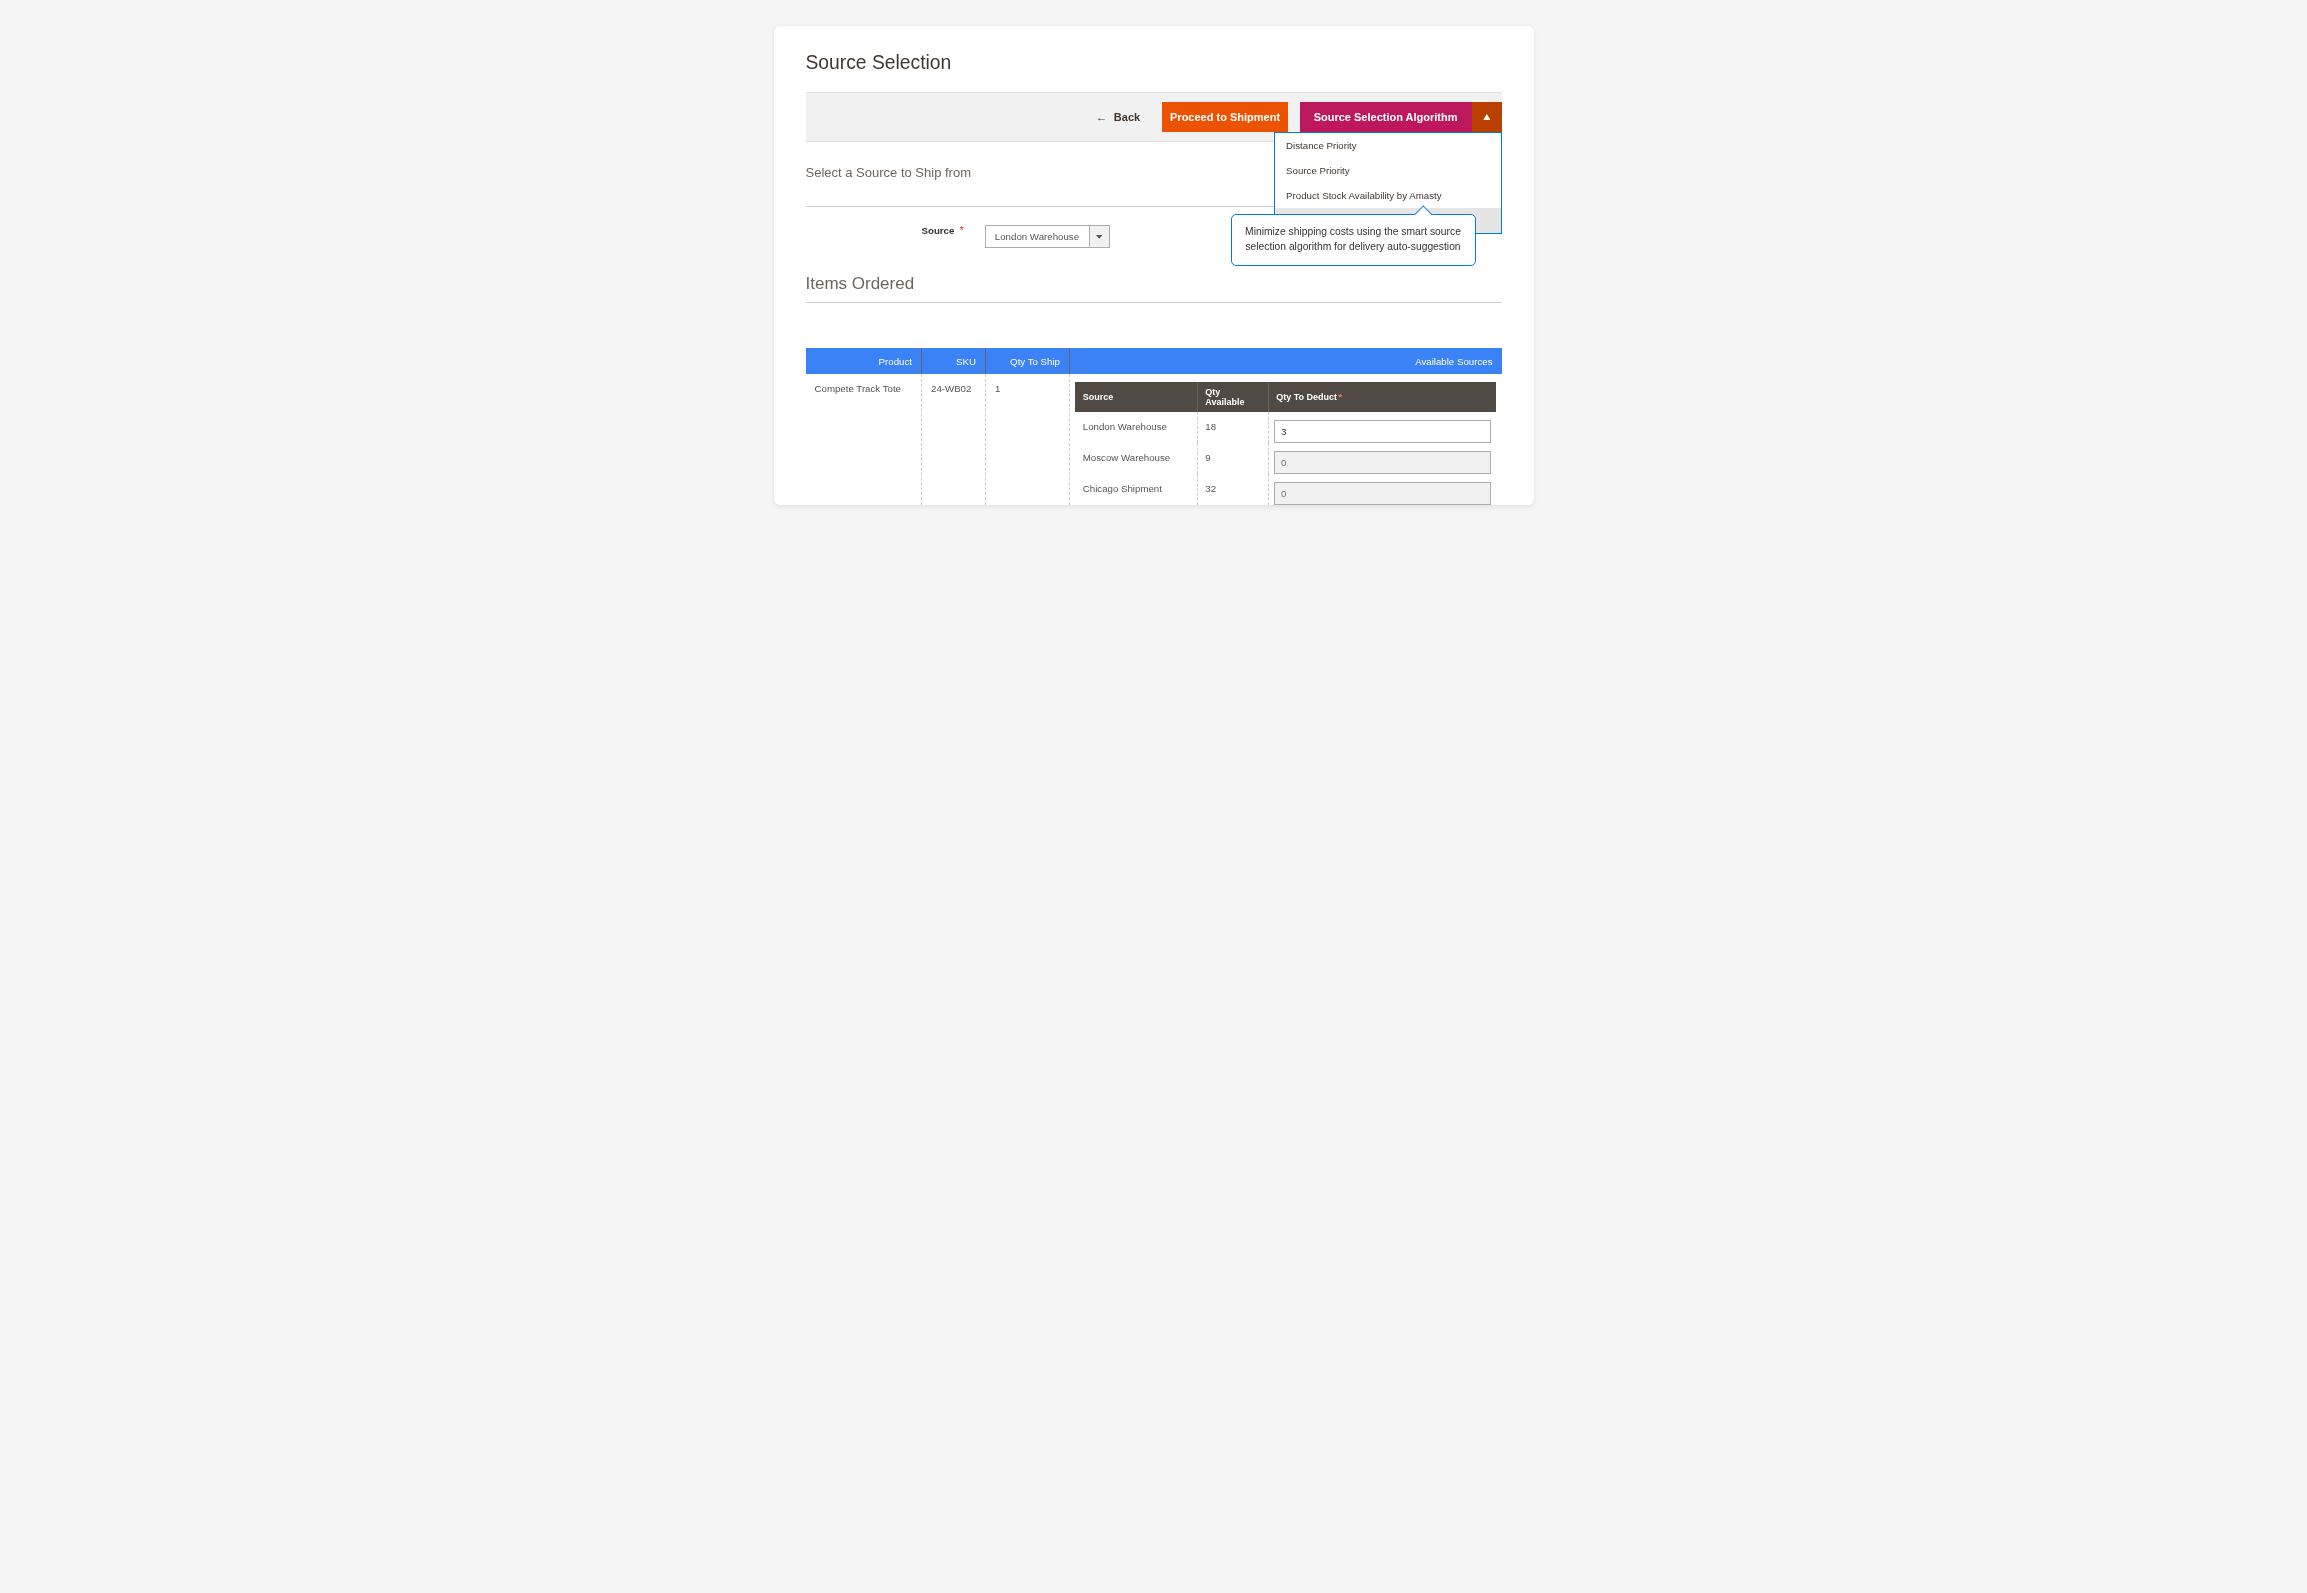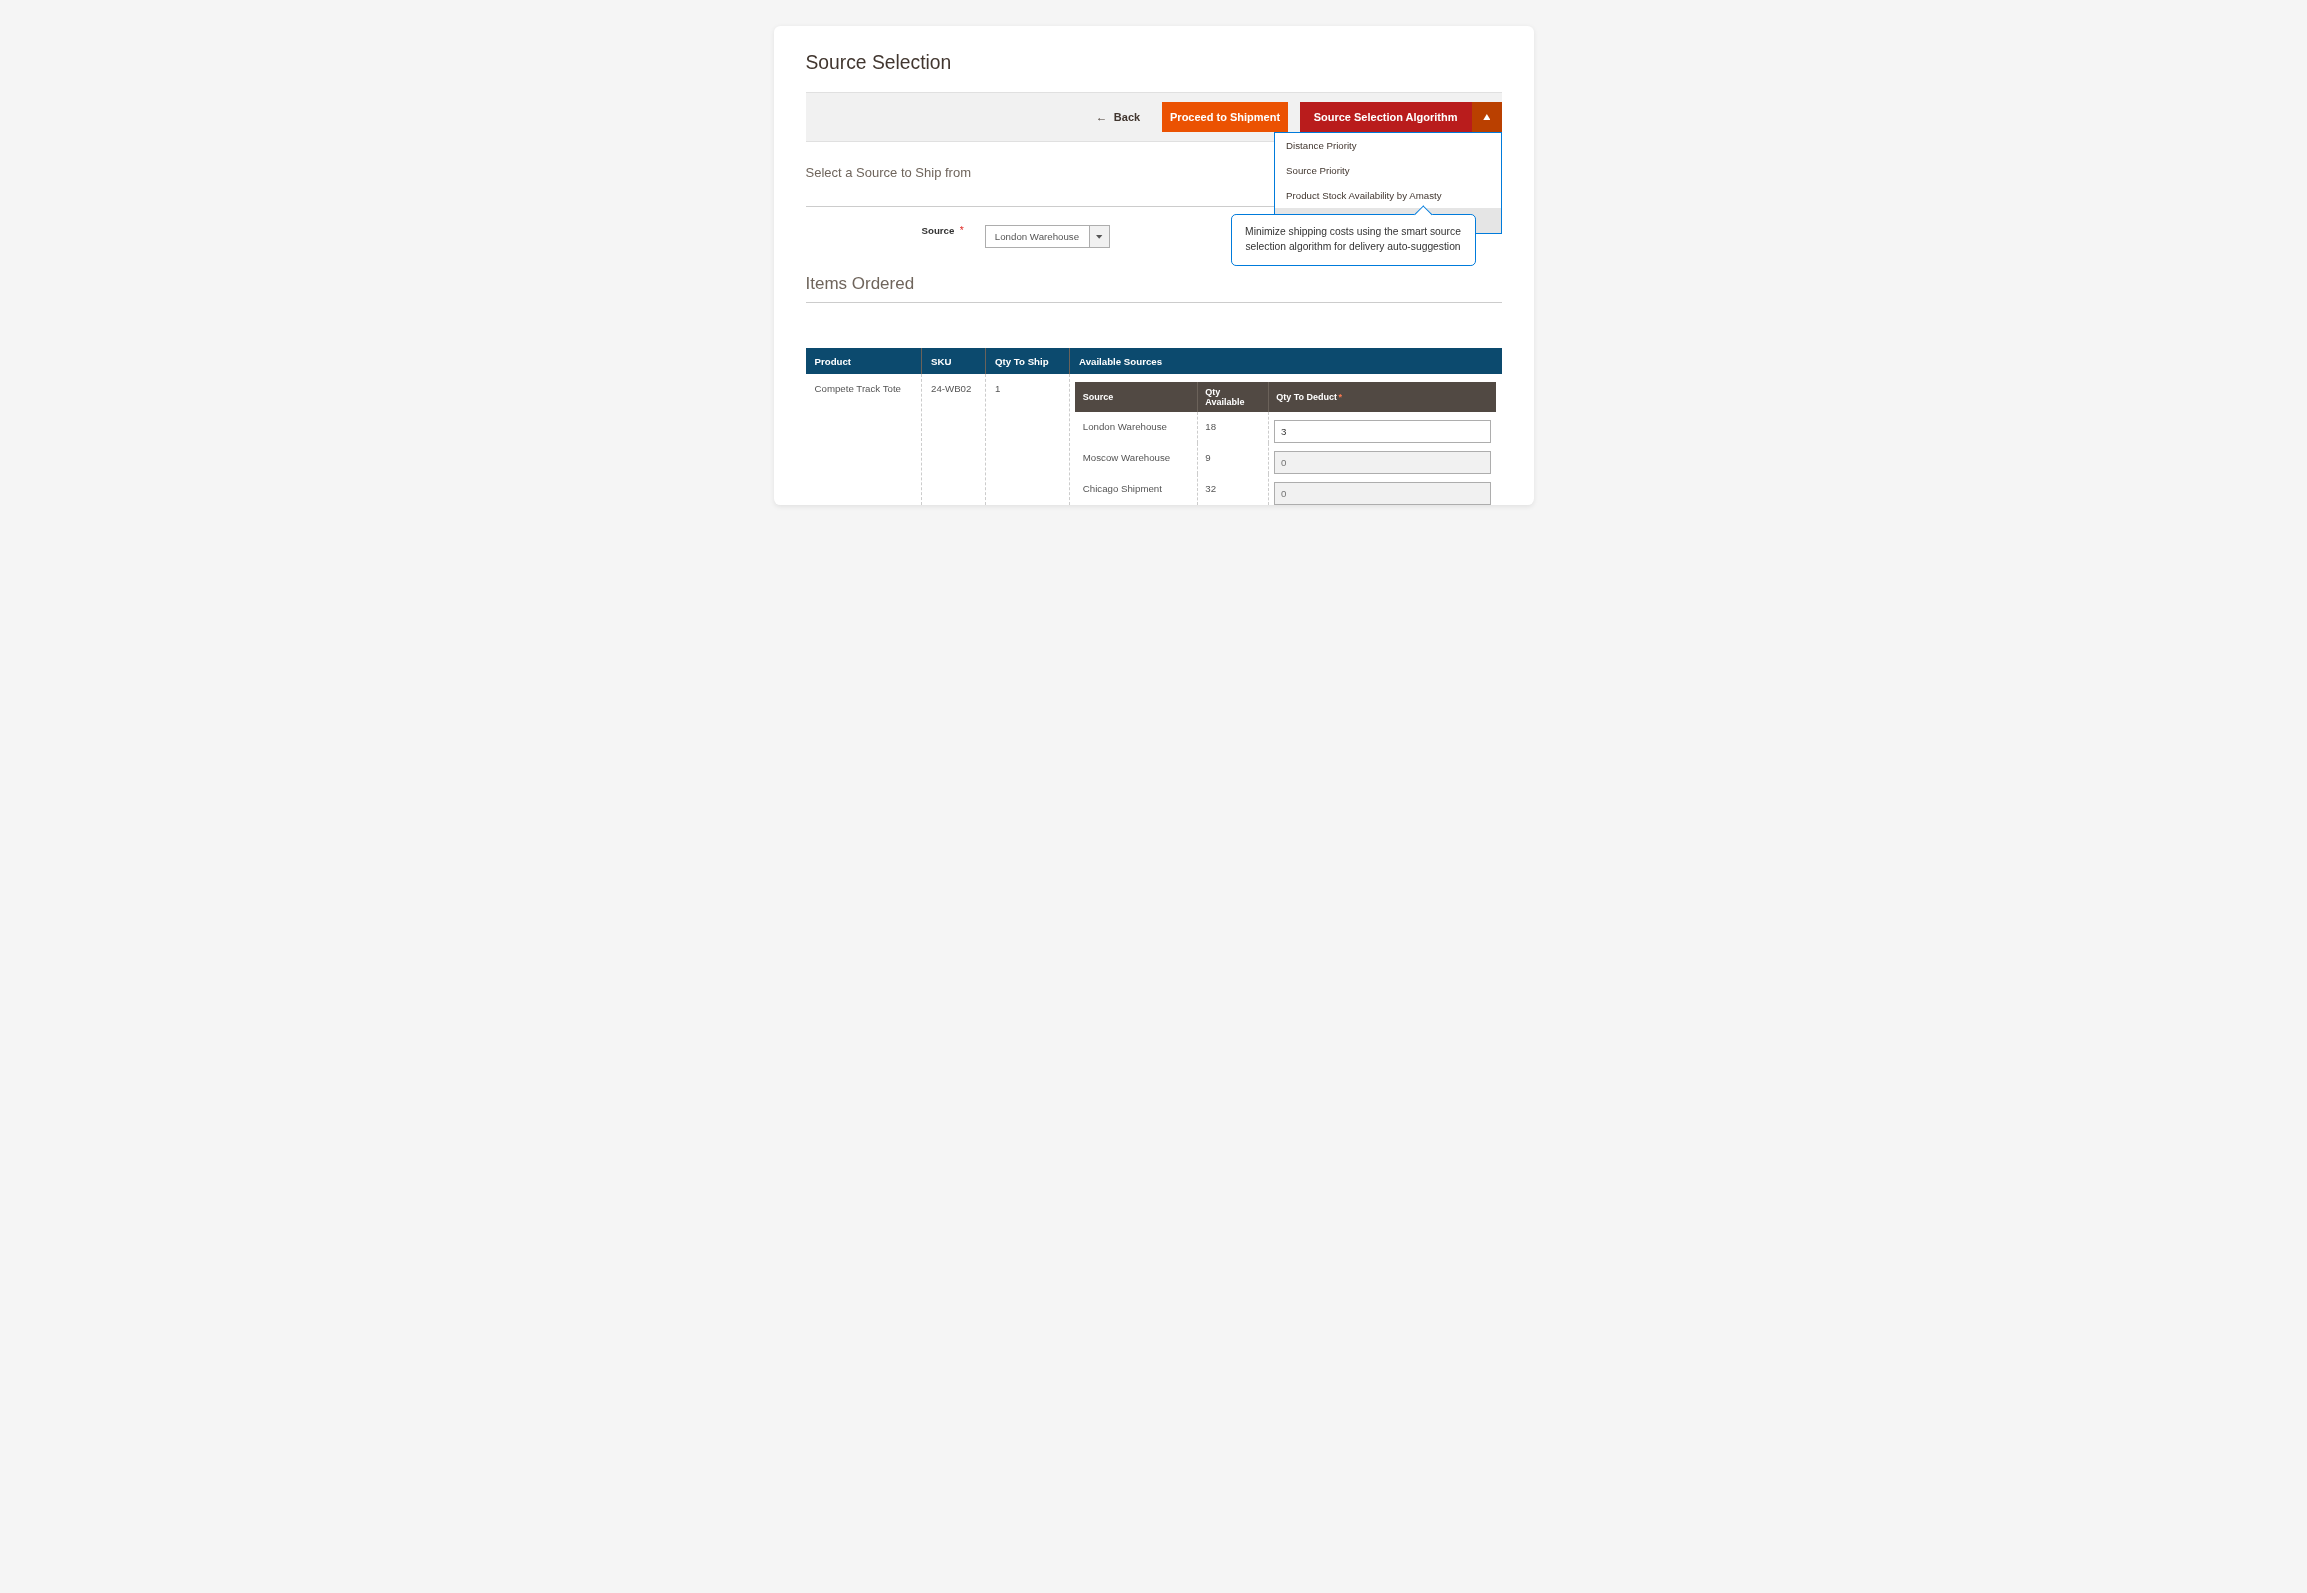--- a/index.html
+++ b/index.html
@@ -56,21 +56,21 @@
 .primary-btn {
   background: #eb5202;
   color: #fff;
   border: none;
   font-size: 11px;
   font-weight: 600;
   padding: 9px 8px;
   cursor: pointer;
 }
 .algo-btn {
-  background: #b91c1c;
+  background: #be185d;
   color: #fff;
   border: none;
   font-size: 11px;
   font-weight: 600;
   padding: 0;
   cursor: pointer;
   display: flex;
   align-items: stretch;
   position: relative;
 }
@@ -190,24 +190,24 @@
   border-left: 0.6px solid #007bdb;
   border-top: 0.6px solid #007bdb;
   transform: rotate(45deg);
 }
 .main-table {
   width: 100%;
   border-collapse: collapse;
   margin-top: 0;
 }
 .main-table thead th {
-  background: #0c4a6e;
+  background: #3b82f6;
   color: #fff;
-  text-align: left;
-  font-weight: 700;
+  text-align: right;
+  font-weight: 400;
   font-size: 9.7px;
   padding: 7.7px 9px;
   border-right: 0.6px solid #6b625a;
 }
 .main-table thead th:last-child { border-right: none; }
 .main-table tbody td {
   padding: 9px;
   font-size: 9.7px;
   color: #555;
   vertical-align: top;

